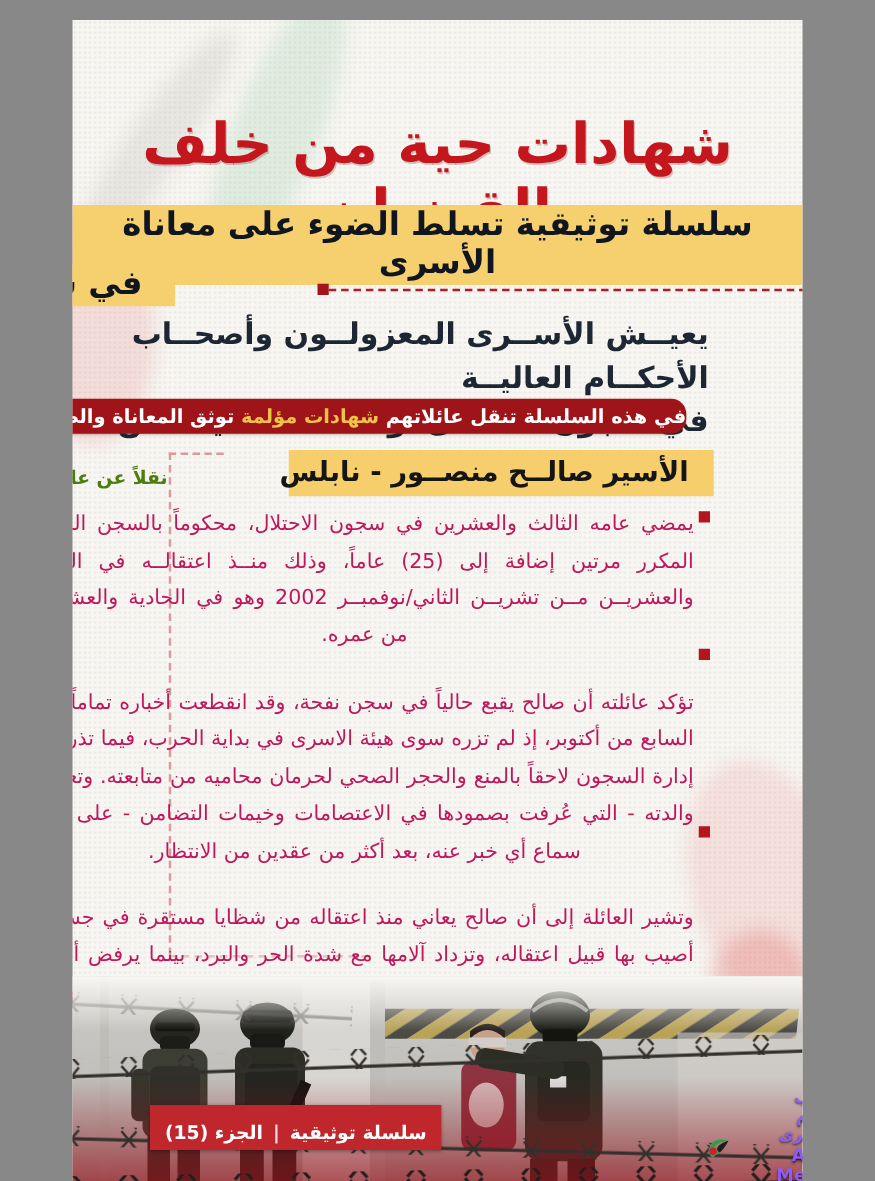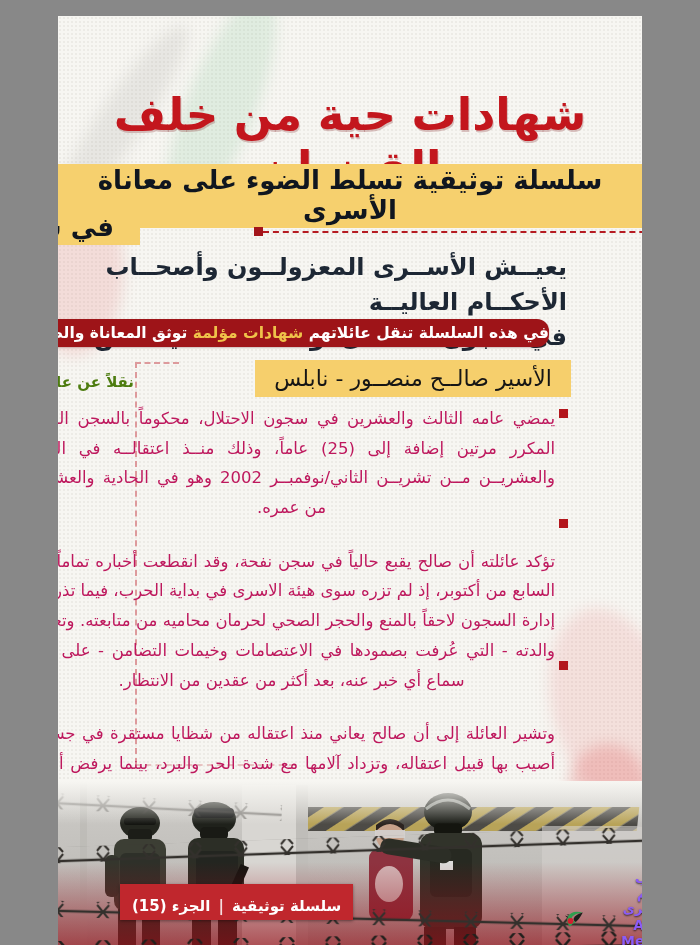--- a/index.html
+++ b/index.html
@@ -45,22 +45,22 @@
   }
   .banner{
     position:absolute;top:303px;right:93px;width:524px;height:28px;
     background:#9e1418;color:#ffffff;font-weight:bold;font-size:15.5px;
     text-align:center;line-height:28px;white-space:nowrap;border-radius:12px;
     box-shadow:0 1px 2px rgba(80,0,4,.25);
   }
   .banner .gold{color:#efc24a;}
   .case-label{
     position:absolute;top:344px;right:71px;width:300px;height:37px;
-    background:#f6cf6c;color:#151515;font-weight:normal;font-size:22px;
-    text-align:center;line-height:37px;white-space:nowrap;padding:0 8px;
+    background:#f6cf6c;color:#151515;font-weight:bold;font-size:22px;
+    text-align:center;line-height:37px;white-space:nowrap;padding:0 20px;
   }
   .source-note{
     position:absolute;top:357px;right:508px;color:#4d7c0f;
     font-weight:bold;font-size:15px;white-space:nowrap;
   }
   .body-text{
     position:absolute;top:388px;right:87px;width:527px;
     color:#be185d;font-size:16.5px;line-height:1.8;
     text-align:justify;text-align-last:center;
   }

